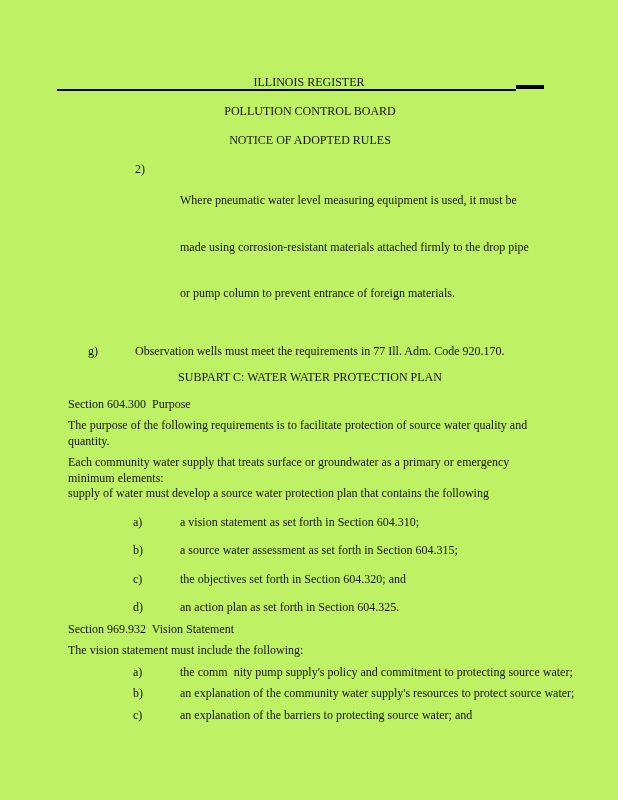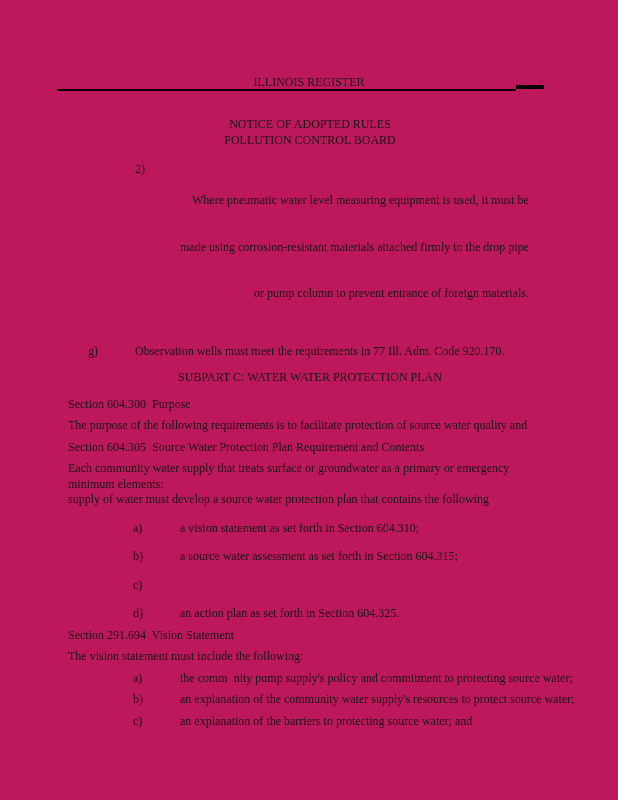--- a/index.html
+++ b/index.html
@@ -1,21 +1,21 @@
 <!DOCTYPE html>
 <html><head>
 <meta charset="utf-8">
 <style>
   html, body { margin:0; padding:0; background:#e8e8e8; }
   .page {
     position: relative;
     width: 618px;
     height: 800px;
     margin: 0 auto;
-    background: #be185d;
+    background: #bef264;
     font-family: "Liberation Serif", "DejaVu Serif", serif;
     font-size: 12px;
     line-height: 15.5px;
     color: #141414;
     overflow: hidden;
   }
   .register-title {
     position: absolute;
     top: 75px;
     left: 0;
@@ -43,89 +43,90 @@
     position: absolute;
     top: 104px;
     left: 68px;
     width: 484px;
   }
   .center { text-align: center; white-space: pre; }
   .bold-head { font-weight: normal; white-space: pre; }
   .line { white-space: pre; }
   .li { display: flex; }
   .li .lbl { flex: 0 0 47px; white-space: pre; }
-  .li .txt { white-space: pre; text-align: right; }
+  .li .txt { white-space: pre; }
   .clause2 { margin-left: 67px; }
   .clause2 .lbl { flex: 0 0 45px; }
   .indent-g { margin-left: 20px; }
   .indent-ad { margin-left: 65px; }
   .mt11 { margin-top: 11px; }
   .mt12 { margin-top: 6px; }
   .mt13 { margin-top: 13px; }
   .mt14 { margin-top: 14px; }
 </style>
 </head>
 <body>
 
 <div class="page">
 
   <div class="register-title">ILLINOIS REGISTER</div>
   <div class="rule-thin"></div>
   <div class="rule-thick"></div>
 
   <div class="content">
 
+    <div class="center">POLLUTION CONTROL BOARD</div>
     <div class="center mt13">NOTICE OF ADOPTED RULES</div>
-    <div class="center">POLLUTION CONTROL BOARD</div>
 
     <div class="li clause2 mt14">
       <span class="lbl">2)</span>
       <span class="txt">
         <span class="line" style="display:block">Where pneumatic water level measuring equipment is used, it must be</span>
         <span class="line" style="display:block">made using corrosion-resistant materials attached firmly to the drop pipe</span>
         <span class="line" style="display:block">or pump column to prevent entrance of foreign materials.</span>
       </span>
     </div>
 
     <div class="li indent-g mt11">
       <span class="lbl">g)</span>
       <span class="txt">Observation wells must meet the requirements in 77 Ill. Adm. Code 920.170.</span>
     </div>
 
     <div class="center mt11">SUBPART C: WATER WATER PROTECTION PLAN</div>
 
     <div class="bold-head mt11">Section 604.300  Purpose</div>
     <div class="mt12">
       <div class="line">The purpose of the following requirements is to facilitate protection of source water quality and</div>
+      <div class="line">quantity.</div>
     </div>
 
-    <div class="bold-head mt12">Section 604.305  Source Water Protection Plan Requirement and Contents</div>
     <div class="mt12">
       <div class="line">Each community water supply that treats surface or groundwater as a primary or emergency</div>
       <div class="line">minimum elements:</div>
       <div class="line">supply of water must develop a source water protection plan that contains the following</div>
     </div>
 
     <div class="li indent-ad mt13">
       <span class="lbl">a)</span>
       <span class="txt">a vision statement as set forth in Section 604.310;</span>
     </div>
     <div class="li indent-ad mt13">
       <span class="lbl">b)</span>
       <span class="txt">a source water assessment as set forth in Section 604.315;</span>
     </div>
     <div class="li indent-ad mt13">
       <span class="lbl">c)</span>
+      <span class="txt">the objectives set forth in Section 604.320; and</span>
     </div>
     <div class="li indent-ad mt13">
       <span class="lbl">d)</span>
       <span class="txt">an action plan as set forth in Section 604.325.</span>
     </div>
 
-    <div class="bold-head mt12">Section 291.694  Vision Statement</div>
+    <div class="bold-head mt12">Section 969.932  Vision Statement</div>
     <div class="line mt12">The vision statement must include the following:</div>
 
     <div class="li indent-ad mt12">
       <span class="lbl">a)</span>
       <span class="txt">the comm  nity pump supply's policy and commitment to protecting source water;</span>
     </div>
     <div class="li indent-ad mt12">
       <span class="lbl">b)</span>
       <span class="txt">an explanation of the community water supply's resources to protect source water;</span>
     </div>

